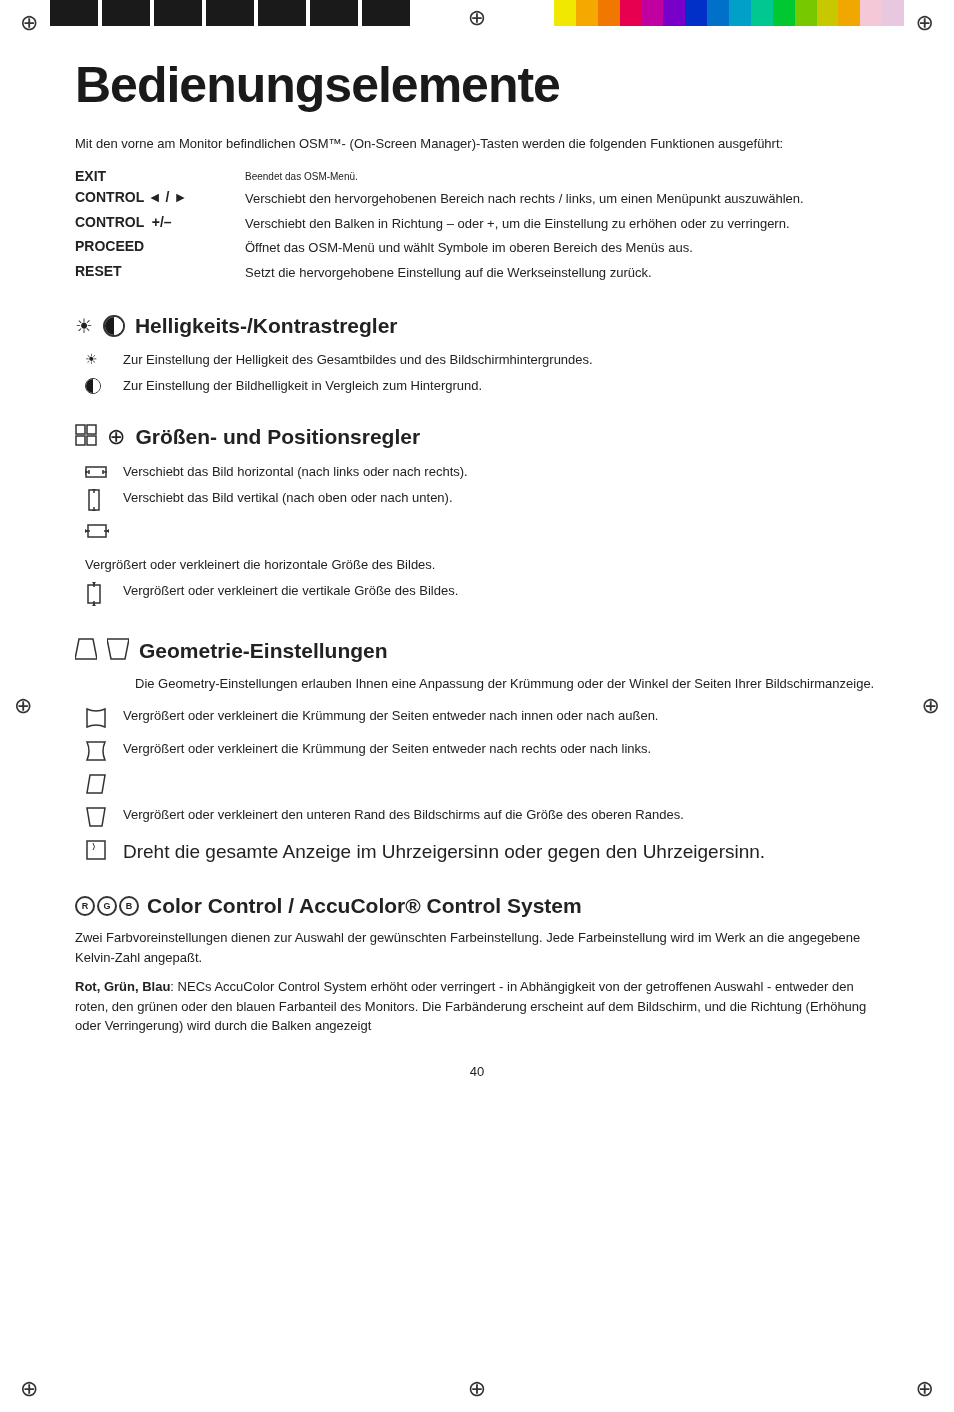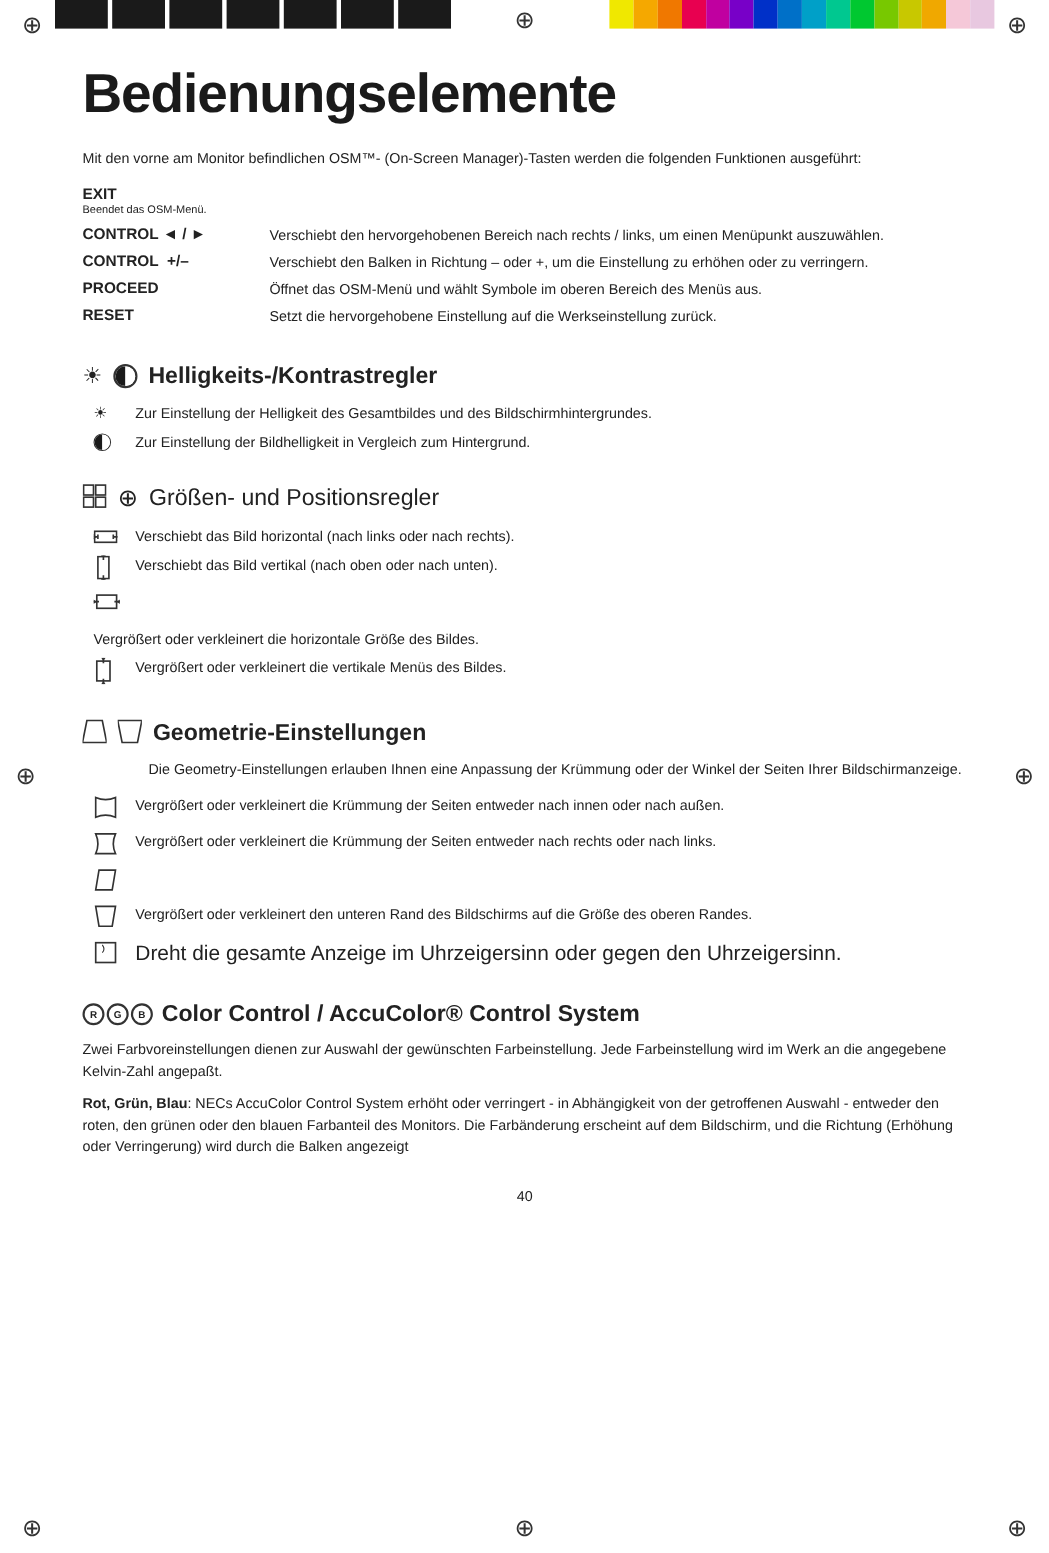--- a/index.html
+++ b/index.html
@@ -110,21 +110,21 @@
   </div>
 
   <div class="page-body" style="padding: 30px 75px 50px 75px;">
 
     <h1 style="font-family: Arial Black, Arial, sans-serif; font-size: 50px; font-weight: 900; color: #1a1a1a; margin-bottom: 20px; letter-spacing: -1px;">Bedienungselemente</h1>
 
     <p style="font-size: 13px; line-height: 1.55; margin-bottom: 14px;">Mit den vorne am Monitor befindlichen OSM™- (On-Screen Manager)-Tasten werden die folgenden Funktionen ausgeführt:</p>
 
     <div style="margin-bottom: 32px;">
 
-      <div style="display:flex; align-items:flex-start; margin-bottom:5px;flex-direction:column;">
+      <div style="display:flex; align-items:flex-end; margin-bottom:5px;">
         <div style="font-family: Arial Black, Arial, sans-serif; font-weight:900; font-size:14px; min-width:170px; flex-shrink:0;">
           <span>EXIT</span>
         </div>
         <div style="font-size:10px; line-height:1.5; flex:1;">Beendet das OSM-Menü.</div>
       </div>
 
       <div style="display:flex; align-items:flex-start; margin-bottom:5px;">
         <div style="font-family: Arial Black, Arial, sans-serif; font-weight:900; font-size:14px; min-width:170px; flex-shrink:0;">
           CONTROL ◄ / ►
         </div>
@@ -187,21 +187,21 @@
         <span style="display:inline-block;">
           <svg width="22" height="22" viewBox="0 0 22 22" fill="none" xmlns="http://www.w3.org/2000/svg">
             <rect x="1" y="1" width="9" height="9" stroke="#333" stroke-width="1.5" fill="none"></rect>
             <rect x="12" y="1" width="9" height="9" stroke="#333" stroke-width="1.5" fill="none"></rect>
             <rect x="1" y="12" width="9" height="9" stroke="#333" stroke-width="1.5" fill="none"></rect>
             <rect x="12" y="12" width="9" height="9" stroke="#333" stroke-width="1.5" fill="none"></rect>
           </svg>
         </span>
 
         <span style="font-size:22px;">⊕</span>
-        <h2 style="font-family: Arial Black, Arial, sans-serif; font-size:21px; font-weight:400;">Größen- und Positionsregler</h2>
+        <h2 style="font-family: Arial Black, Arial, sans-serif; font-size:21px; font-weight:700;">Größen- und Positionsregler</h2>
       </div>
 
       <div style="display:flex; align-items:flex-start; gap:12px; margin-bottom:4px; padding-left:10px;">
         <span style="min-width:26px; flex-shrink:0; padding-top:1px;">
           <svg width="22" height="18" viewBox="0 0 22 18" fill="none" xmlns="http://www.w3.org/2000/svg">
             <rect x="1" y="4" width="20" height="10" stroke="#333" stroke-width="1.5" fill="none"></rect>
             <line x1="0" y1="9" x2="4" y2="9" stroke="#333" stroke-width="1.5"></line>
             <line x1="4" y1="7" x2="4" y2="11" stroke="#333" stroke-width="1.5"></line>
             <line x1="18" y1="9" x2="22" y2="9" stroke="#333" stroke-width="1.5"></line>
             <line x1="18" y1="7" x2="18" y2="11" stroke="#333" stroke-width="1.5"></line>
@@ -241,21 +241,21 @@
       <div style="display:flex; align-items:flex-start; gap:12px; margin-bottom:7px; padding-left:10px;">
         <span style="min-width:26px; flex-shrink:0; padding-top:1px;">
           <svg width="18" height="24" viewBox="0 0 18 24" fill="none" xmlns="http://www.w3.org/2000/svg">
             <rect x="3" y="3" width="12" height="18" stroke="#333" stroke-width="1.5" fill="none"></rect>
             <line x1="9" y1="0" x2="9" y2="5" stroke="#333" stroke-width="1.5"></line>
             <polygon points="7,0 9,3 11,0" fill="#333"></polygon>
             <line x1="9" y1="19" x2="9" y2="24" stroke="#333" stroke-width="1.5"></line>
             <polygon points="7,24 9,21 11,24" fill="#333"></polygon>
           </svg>
         </span>
-        <span style="font-size:13px; line-height:1.5;">Vergrößert oder verkleinert die vertikale Menüs des Bildes.</span>
+        <span style="font-size:13px; line-height:1.5;">Vergrößert oder verkleinert die vertikale Größe des Bildes.</span>
       </div>
     </div>
 
     <div style="margin-bottom: 28px;">
       <div style="display:flex; align-items:center; gap:10px; margin-bottom:10px;">
 
         <span>
           <svg width="22" height="24" viewBox="0 0 22 24" fill="none" xmlns="http://www.w3.org/2000/svg">
             <path d="M4 2 L18 2 L22 22 L0 22 Z" stroke="#333" stroke-width="1.5" fill="none"></path>
           </svg>

